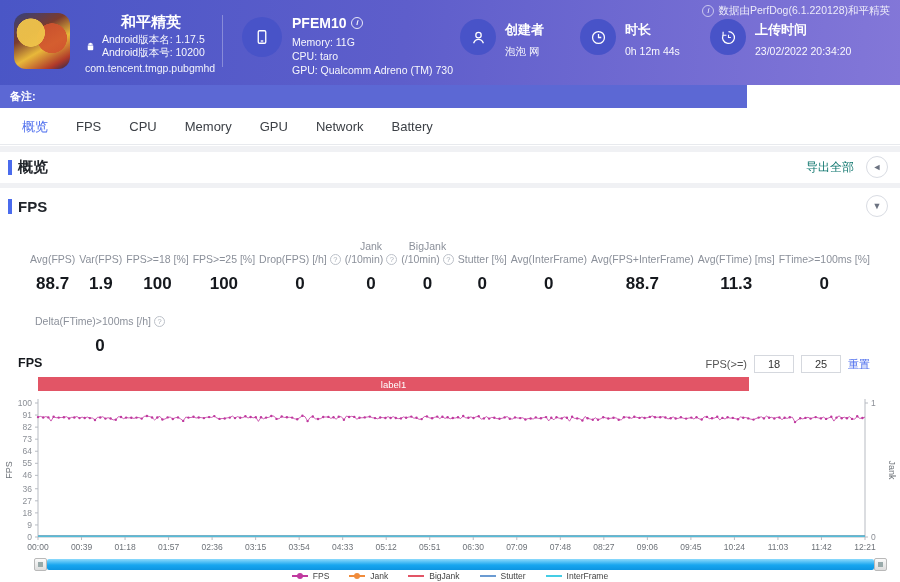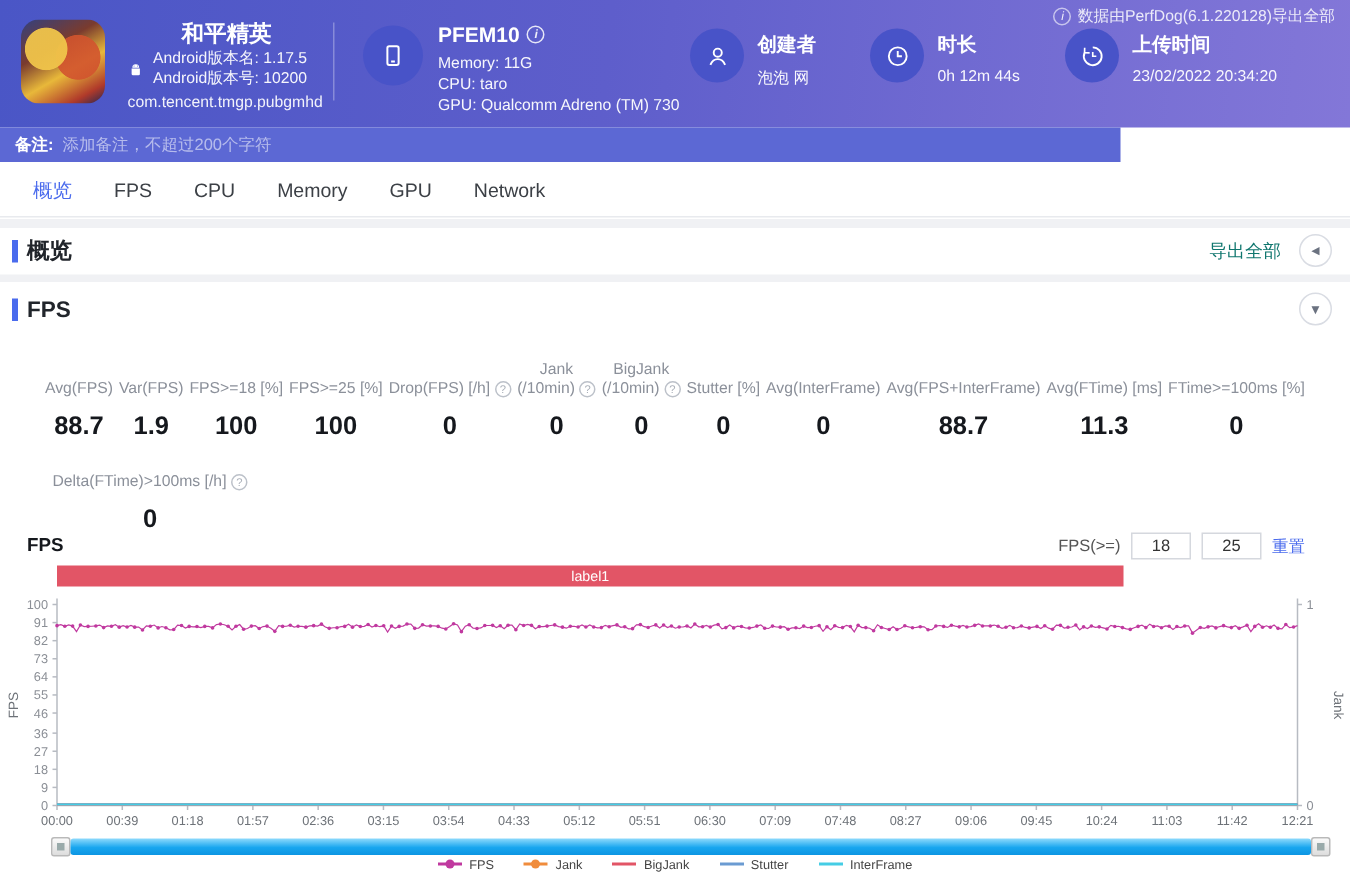--- a/index.html
+++ b/index.html
@@ -158,36 +158,36 @@
       <polyline points="12,8.5 12,12 15,12" stroke-width="1.4"></polyline>
     </svg>
   </div>
   <div class="abs" style="left:755px;top:21px;">
     <div class="meta-label">上传时间</div>
     <div class="meta-value">23/02/2022 20:34:20</div>
   </div>
 
   <div class="abs collect">
     <span class="info-circ">i</span>
-    <span>数据由PerfDog(6.1.220128)导出全部</span>
+    <span>数据由PerfDog(6.1.220128)和平精英</span>
   </div>
 </div>
 
 <div class="note-bar">
   <span class="note-label">备注:</span>
-  <input class="note-input" placeholder="添加备注，不超过200个字符" style="">
 </div>
 
 <div class="tabs" id="tabs">
     <div class="tab active">概览</div>
     <div class="tab">FPS</div>
     <div class="tab">CPU</div>
     <div class="tab">Memory</div>
     <div class="tab">GPU</div>
     <div class="tab">Network</div>
+    <div class="tab">Battery</div>
   </div>
 <div class="band" style="top:146px;height:6px;"></div>
 
 <div class="sec-row" style="top:152px;height:30px;">
   <div class="sec-bar"></div>
   <div class="sec-title">概览</div>
   <div class="export-link">导出全部</div>
   <div class="circ-btn">◄</div>
 </div>
 <div class="band" style="top:183px;height:5px;"></div>

